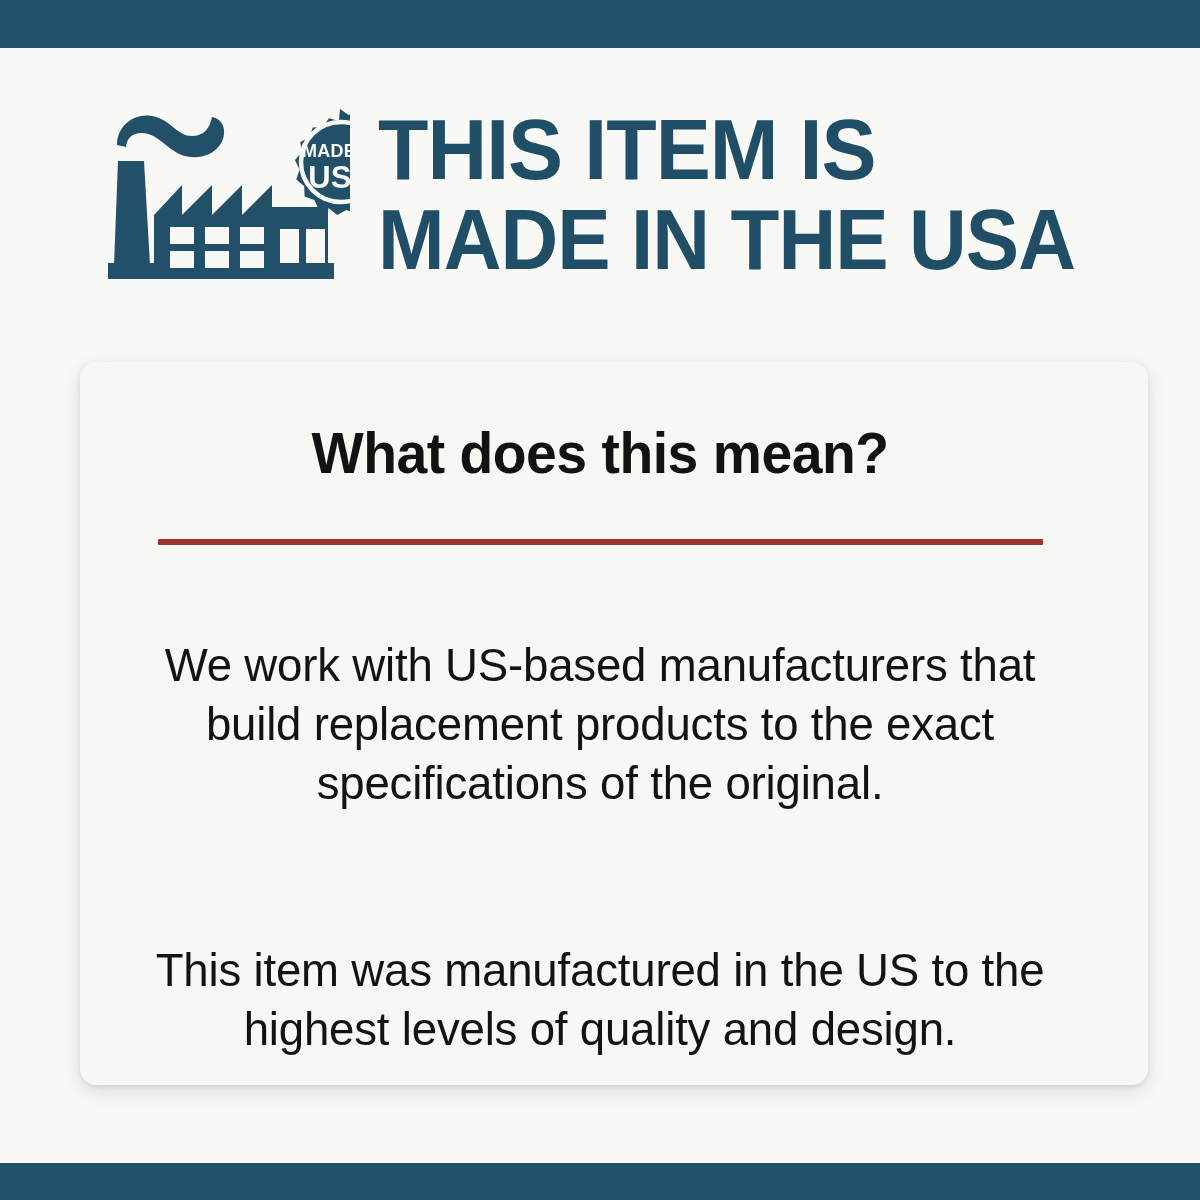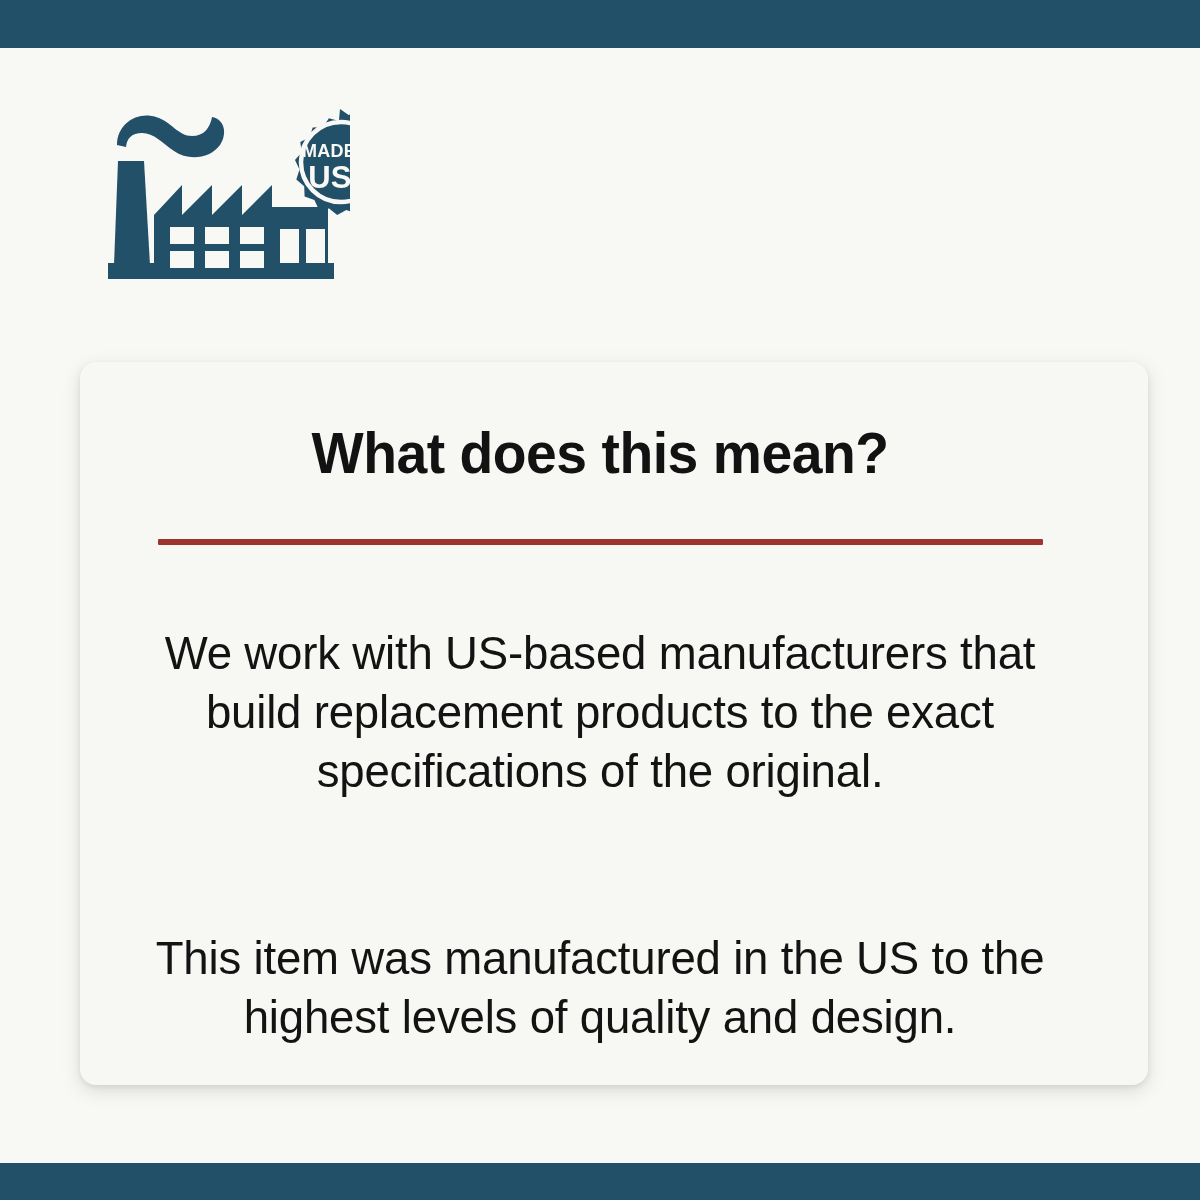--- a/index.html
+++ b/index.html
@@ -106,21 +106,21 @@
     top: 177px;
     width: 885px;
     height: 6px;
     background: #9C3430;
     border-radius: 1px;
   }
 
   #card-body {
     position: absolute;
     left: 55px;
-    top: 214px;
+    top: 226px;
     width: 930px;
   }
   .para {
     text-align: center;
     color: #131313;
     font-family: "Liberation Sans Narrow", "Liberation Sans", sans-serif;
     font-weight: normal;
     font-size: 47px;
     line-height: 59px;
     letter-spacing: -0.2px;
@@ -193,20 +193,24 @@
           </g>
           <circle cx="53" cy="53" r="40" fill="none" stroke="#F8F8F5" stroke-width="4.5"></circle>
           <g fill="#F8F8F5" font-family="'Liberation Sans Narrow','Liberation Sans',sans-serif" font-weight="bold" text-anchor="middle">
             <text x="53" y="48" font-size="18" letter-spacing="0.3">MADE IN</text>
             <text x="53" y="79" font-size="31" letter-spacing="0">USA</text>
           </g>
         </g>
       </svg>
     </div>
 
+    <div id="headline">
+      <span class="headline-line l1">THIS ITEM IS</span>
+      <span class="headline-line l2">MADE IN THE USA</span>
+    </div>
 
   </div>
 
   <div id="card">
 
     <div id="card-title">What does this mean?</div>
 
     <div id="card-rule"></div>
 
     <div id="card-body">

